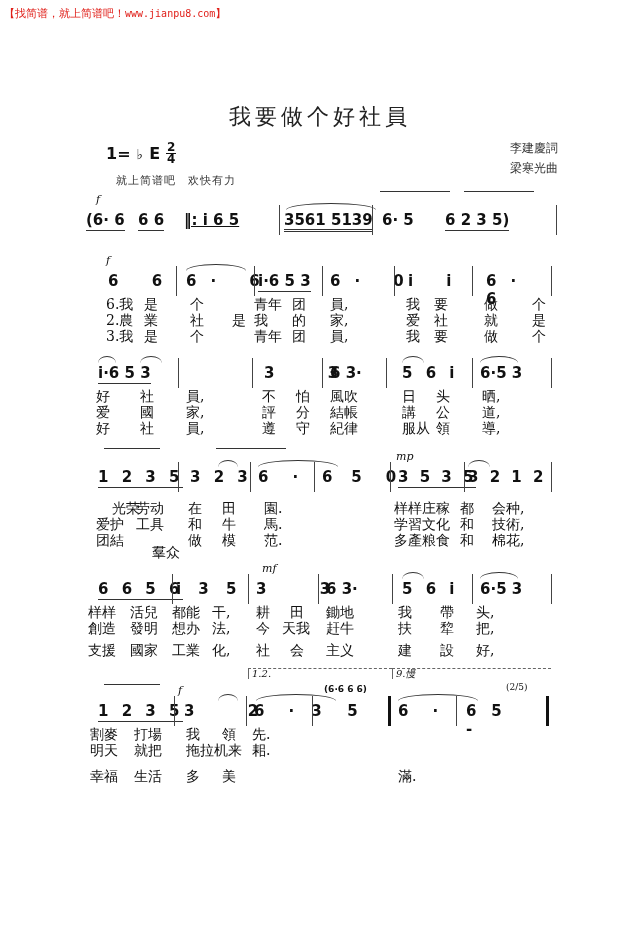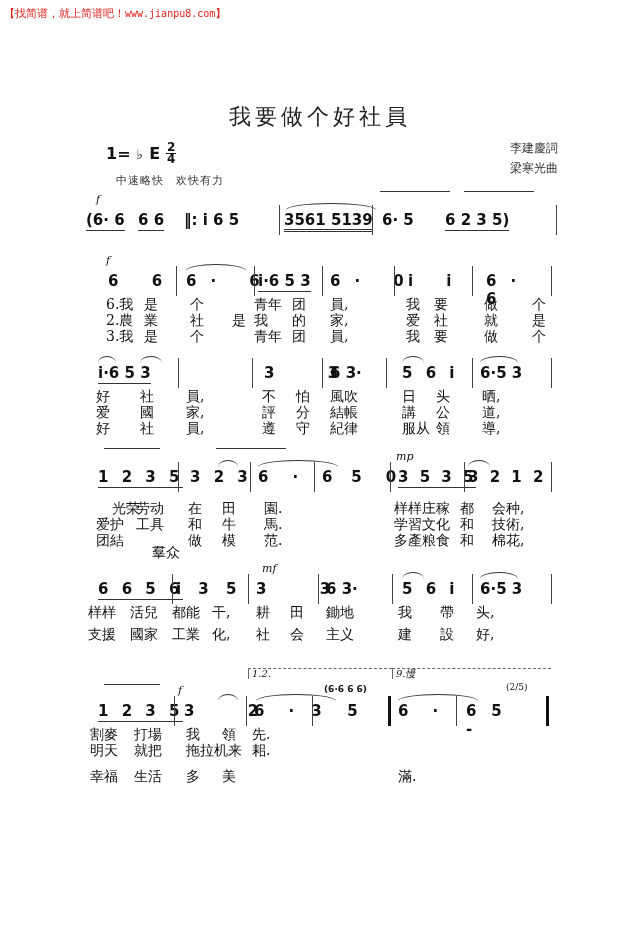--- a/index.html
+++ b/index.html
@@ -49,28 +49,28 @@
     <span style="border-top:1.5px solid #111;width:10px;"></span>
     <span>4</span>
   </span>
 </div>
 
 <div class="credits">
   <div>李建慶詞</div>
   <div>梁寒光曲</div>
 </div>
 
-<div class="tempo">中速略快　欢快有力</div>
+<div class="tempo">就上简谱吧　欢快有力</div>
 
 <div class="sys" style="top:205px;">
   <div class="notes">
     <span class="dyn" style="left:10px;">f</span>
     <span class="n ul" style="left:0px;">(6· 6</span>
     <span class="n ul" style="left:52px;">6 6</span>
-    <span class="n" style="left:98px;">‖: i 6 5</span>
+    <span class="n" style="left:98px;text-decoration:underline;">‖: i 6 5</span>
     <span class="bar" style="left:193px;"></span>
     <span class="n dul" style="left:198px;">3561 5139</span>
     <span class="slur" style="left:200px;width:90px;"></span>
     <span class="bar" style="left:286px;"></span>
     <span class="n" style="left:296px;">6· 5</span>
     <span class="cresc" style="left:294px;width:70px;"></span>
     <span class="n ul" style="left:359px;">6 2 3 5)</span>
     <span class="cresc" style="left:378px;width:70px;"></span>
     <span class="bar" style="left:470px;"></span>
   </div>
@@ -264,20 +264,32 @@
       <span style="left:44px;">活兒</span>
       <span style="left:86px;">都能</span>
       <span style="left:126px;">干,</span>
       <span style="left:170px;">耕</span>
       <span style="left:204px;">田</span>
       <span style="left:240px;">鋤地</span>
       <span style="left:312px;">我</span>
       <span style="left:354px;">帶</span>
       <span style="left:390px;">头,</span>
   </div>
+  <div class="lyr">
+    <span style="left:2px;">創造</span>
+      <span style="left:44px;">發明</span>
+      <span style="left:86px;">想办</span>
+      <span style="left:126px;">法,</span>
+      <span style="left:170px;">今</span>
+      <span style="left:196px;">天我</span>
+      <span style="left:240px;">赶牛</span>
+      <span style="left:312px;">扶</span>
+      <span style="left:354px;">犂</span>
+      <span style="left:390px;">把,</span>
+  </div>
   <div style="height:6px;"></div>
   <div class="lyr">
     <span style="left:2px;">支援</span>
       <span style="left:44px;">國家</span>
       <span style="left:86px;">工業</span>
       <span style="left:126px;">化,</span>
       <span style="left:170px;">社</span>
       <span style="left:204px;">会</span>
       <span style="left:240px;">主义</span>
       <span style="left:312px;">建</span>

